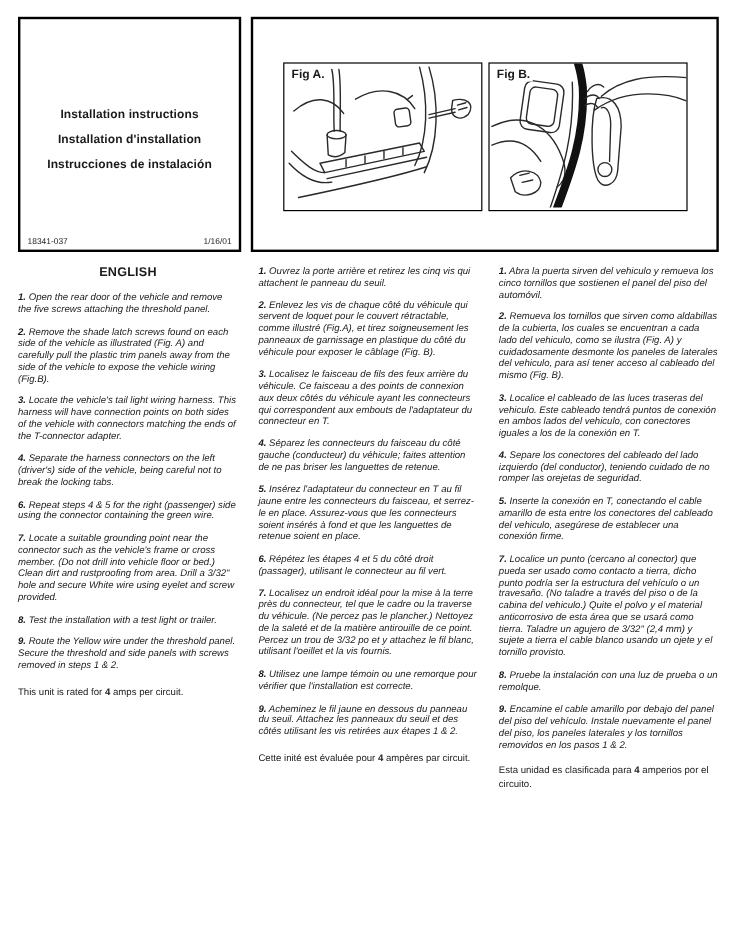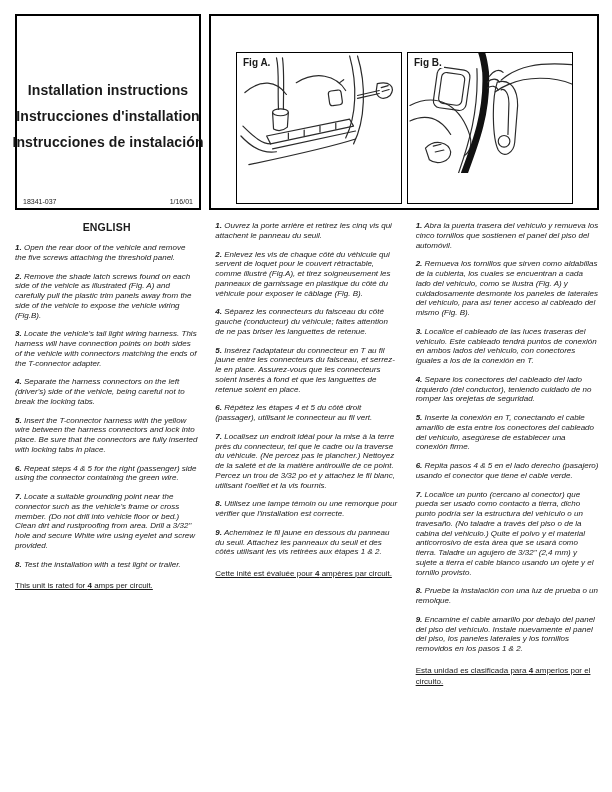--- a/index.html
+++ b/index.html
@@ -7,49 +7,49 @@
     width:612px;height:792px;background:#ffffff;color:#1a1a1a;
     font-family:"Liberation Sans", sans-serif;position:relative;overflow:hidden;
   }
   .page{position:absolute;inset:0;padding:14px 13px 0 15px;box-sizing:border-box;}
   .top-row{display:flex;gap:8px;height:196px;}
   .title-box{
     width:186px;min-width:186px;border:2px solid #000;box-sizing:border-box;
     display:flex;flex-direction:column;padding:6px 6px 3px 6px;background:#fff;
   }
   .title-stack{flex:1;display:flex;flex-direction:column;justify-content:center;align-items:center;gap:10px;margin-top:12px;}
-  .title-line{font-weight:bold;font-size:14px;white-space:nowrap;letter-spacing:.1px;}
+  .title-line{font-weight:bold;font-size:10px;white-space:nowrap;letter-spacing:.1px;}
   .part-row{display:flex;justify-content:space-between;font-size:7px;color:#222;}
   .fig-box{
     flex:1;border:2px solid #000;box-sizing:border-box;background:#fff;
     display:flex;gap:5px;align-items:flex-start;padding:36px 8px 0 25px;
   }
-  .fig-frame{border:1.5px solid #000;width:166px;height:152px;position:relative;background:#fff;box-sizing:border-box;}
+  .fig-frame{border:1.5px solid #000;width:166px;height:124px;position:relative;background:#fff;box-sizing:border-box;}
   .fig-frame svg{position:absolute;inset:0;}
   .fig-label{position:absolute;top:4px;left:6px;font-weight:bold;font-size:10px;background:#fff;padding-right:2px;}
   .columns{display:flex;gap:17px;margin-top:11px;}
   .col{flex:1;min-width:0;}
   .col-header{text-align:center;font-weight:bold;font-size:10.5px;margin:0 0 10px 0;letter-spacing:.2px;}
   .step{font-size:8px;line-height:1.22;margin:0 0 9px 0;font-style:italic;}
   .step b{font-weight:bold;}
-  .footer-note{font-size:8px;line-height:1.45;margin:11px 0 0 0;text-decoration:underline;}
+  .footer-note{font-size:8px;line-height:1.45;margin:11px 0 0 0;}
   .ln{stroke:#2a2a2a;stroke-width:1.2;fill:none;stroke-linecap:round;stroke-linejoin:round;}
   .thick{stroke:#111;stroke-width:7;fill:none;stroke-linecap:round;}
 </style>
 </head>
 <body>
 
 <div class="page">
 
   <div class="top-row">
 
     <div class="title-box">
       <div class="title-stack">
         <div class="title-line">Installation instructions</div>
-        <div class="title-line">Instrucciones d'installation</div>
+        <div class="title-line">Installation d'installation</div>
         <div class="title-line">Instrucciones de instalación</div>
       </div>
       <div class="part-row">
         <span>18341-037</span>
         <span>1/16/01</span>
       </div>
     </div>
 
     <div class="fig-box">
 
@@ -125,46 +125,46 @@
   </div>
 
   <div class="columns">
 
     <div class="col">
       <h2 class="col-header">ENGLISH</h2>
       <p class="step"><b>1.</b> <span>Open the rear door of the vehicle and remove the five screws attaching the threshold panel.</span></p>
       <p class="step"><b>2.</b> <span>Remove the shade latch screws found on each side of the vehicle as illustrated (Fig. A) and carefully pull the plastic trim panels away from the side of the vehicle to expose the vehicle wiring (Fig.B).</span></p>
       <p class="step"><b>3.</b> <span>Locate the vehicle's tail light wiring harness. This harness will have connection points on both sides of the vehicle with connectors matching the ends of the T-connector adapter.</span></p>
       <p class="step"><b>4.</b> <span>Separate the harness connectors on the left (driver's) side of the vehicle, being careful not to break the locking tabs.</span></p>
-      <p class="step"><b>5.</b> <span>Insert the T-connector harness with the yellow wire between the harness connectors and lock into place. Be sure that the connectors are fully inserted with locking tabs in place.</span></p>
       <p class="step"><b>6.</b> <span>Repeat steps 4 &amp; 5 for the right (passenger) side using the connector containing the green wire.</span></p>
       <p class="step"><b>7.</b> <span>Locate a suitable grounding point near the connector such as the vehicle's frame or cross member. (Do not drill into vehicle floor or bed.) Clean dirt and rustproofing from area. Drill a 3/32" hole and secure White wire using eyelet and screw provided.</span></p>
       <p class="step"><b>8.</b> <span>Test the installation with a test light or trailer.</span></p>
+      <p class="step"><b>9.</b> <span>Route the Yellow wire under the threshold panel. Secure the threshold and side panels with screws removed in steps 1 &amp; 2.</span></p>
       <p class="footer-note"><span>This unit is rated for </span><b>4</b><span> amps per circuit.</span></p>
     </div>
 
     <div class="col">
       <p class="step"><b>1.</b> <span>Ouvrez la porte arrière et retirez les cinq vis qui attachent le panneau du seuil.</span></p>
       <p class="step"><b>2.</b> <span>Enlevez les vis de chaque côté du véhicule qui servent de loquet pour le couvert rétractable, comme illustré (Fig.A), et tirez soigneusement les panneaux de garnissage en plastique du côté du véhicule pour exposer le câblage (Fig. B).</span></p>
+      <p class="step"><b>3.</b> <span>Localisez le faisceau de fils des feux arrière du véhicule. Ce faisceau a des points de connexion aux deux côtés du véhicule ayant les connecteurs qui correspondent aux embouts de l'adaptateur du connecteur en T.</span></p>
       <p class="step"><b>4.</b> <span>Séparez les connecteurs du faisceau du côté gauche (conducteur) du véhicule; faites attention de ne pas briser les languettes de retenue.</span></p>
       <p class="step"><b>5.</b> <span>Insérez l'adaptateur du connecteur en T au fil jaune entre les connecteurs du faisceau, et serrez-le en place. Assurez-vous que les connecteurs soient insérés à fond et que les languettes de retenue soient en place.</span></p>
       <p class="step"><b>6.</b> <span>Répétez les étapes 4 et 5 du côté droit (passager), utilisant le connecteur au fil vert.</span></p>
       <p class="step"><b>7.</b> <span>Localisez un endroit idéal pour la mise à la terre près du connecteur, tel que le cadre ou la traverse du véhicule. (Ne percez pas le plancher.) Nettoyez de la saleté et de la matière antirouille de ce point. Percez un trou de 3/32 po et y attachez le fil blanc, utilisant l'oeillet et la vis fournis.</span></p>
       <p class="step"><b>8.</b> <span>Utilisez une lampe témoin ou une remorque pour vérifier que l'installation est correcte.</span></p>
       <p class="step"><b>9.</b> <span>Acheminez le fil jaune en dessous du panneau du seuil. Attachez les panneaux du seuil et des côtés utilisant les vis retirées aux étapes 1 &amp; 2.</span></p>
       <p class="footer-note"><span>Cette inité est évaluée pour </span><b>4</b><span> ampères par circuit.</span></p>
     </div>
 
     <div class="col">
-      <p class="step"><b>1.</b> <span>Abra la puerta trasera del vehiculo y remueva los cinco tornillos que sostienen el panel del piso del automóvil.</span></p>
+      <p class="step"><b>1.</b> <span>Abra la puerta sirven del vehiculo y remueva los cinco tornillos que sostienen el panel del piso del automóvil.</span></p>
       <p class="step"><b>2.</b> <span>Remueva los tornillos que sirven como aldabillas de la cubierta, los cuales se encuentran a cada lado del vehiculo, como se ilustra (Fig. A) y cuidadosamente desmonte los paneles de laterales del vehiculo, para así tener acceso al cableado del mismo (Fig. B).</span></p>
       <p class="step"><b>3.</b> <span>Localice el cableado de las luces traseras del vehiculo. Este cableado tendrá puntos de conexión en ambos lados del vehiculo, con conectores iguales a los de la conexión en T.</span></p>
       <p class="step"><b>4.</b> <span>Separe los conectores del cableado del lado izquierdo (del conductor), teniendo cuidado de no romper las orejetas de seguridad.</span></p>
       <p class="step"><b>5.</b> <span>Inserte la conexión en T, conectando el cable amarillo de esta entre los conectores del cableado del vehiculo, asegúrese de establecer una conexión firme.</span></p>
-      <p class="step"><b>6.</b> <span>Repita pasos 4 &amp; 5 en el lado derecho (pasajero) usando el conector que tiene el cable verde.</span></p>
       <p class="step"><b>7.</b> <span>Localice un punto (cercano al conector) que pueda ser usado como contacto a tierra, dicho punto podría ser la estructura del vehículo o un travesaño. (No taladre a través del piso o de la cabina del vehiculo.) Quite el polvo y el material anticorrosivo de esta área que se usará como tierra. Taladre un agujero de 3/32" (2,4 mm) y sujete a tierra el cable blanco usando un ojete y el tornillo provisto.</span></p>
       <p class="step"><b>8.</b> <span>Pruebe la instalación con una luz de prueba o un remolque.</span></p>
       <p class="step"><b>9.</b> <span>Encamine el cable amarillo por debajo del panel del piso del vehículo. Instale nuevamente el panel del piso, los paneles laterales y los tornillos removidos en los pasos 1 &amp; 2.</span></p>
       <p class="footer-note"><span>Esta unidad es clasificada para </span><b>4</b><span> amperios por el circuito.</span></p>
     </div>
 
   </div>
 </div>
 
 </body></html>

